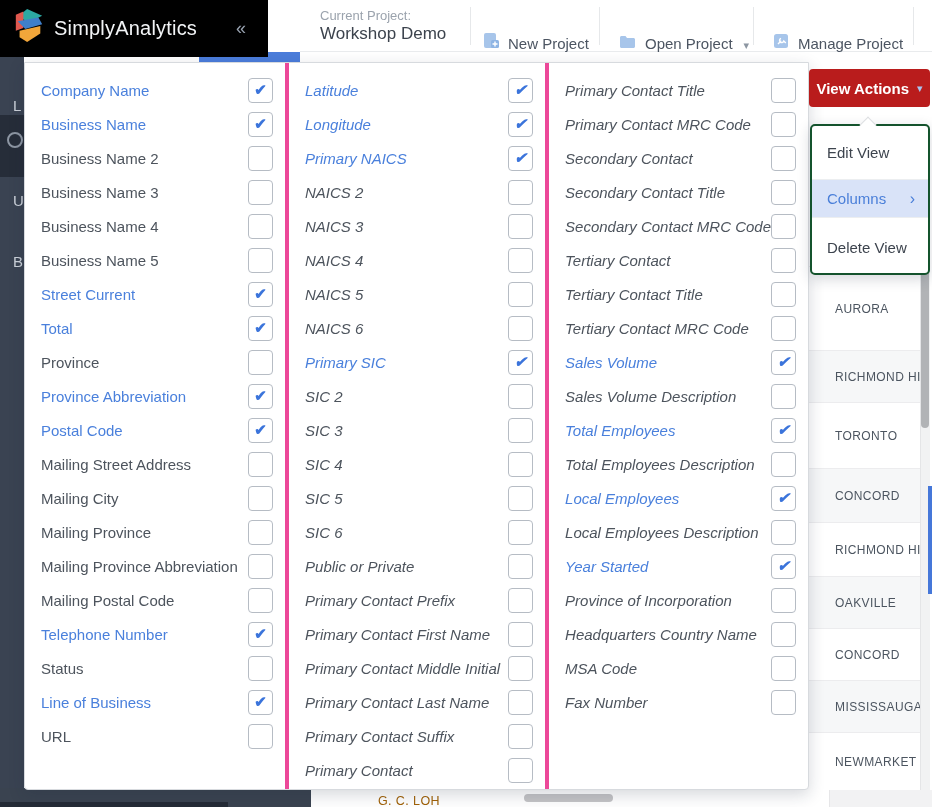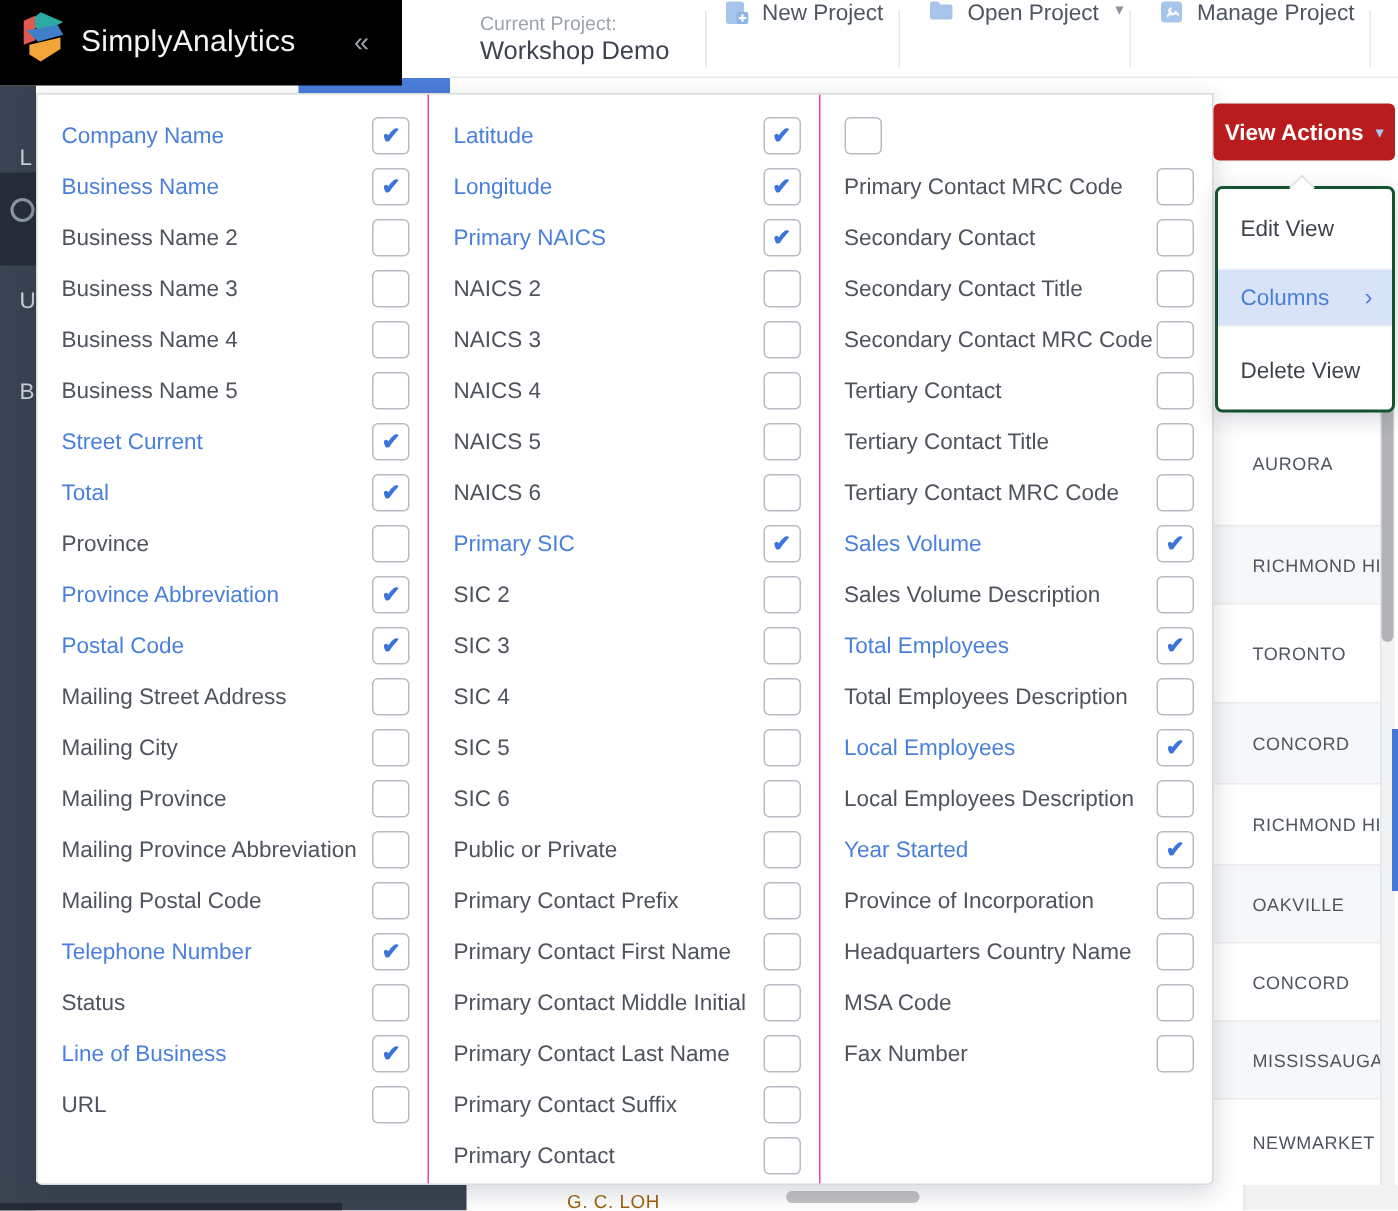--- a/index.html
+++ b/index.html
@@ -20,28 +20,28 @@
   .side-circle { position:absolute; left:7px; top:17px; width:16px; height:16px; border:2px solid #8d96a3; border-radius:50%; }
 
   
   .blue-sliver { left:199px; top:52px; width:101px; height:11px; background:#4b7ddb; z-index:2; }
 
   
   .top-bar { left:300px; top:0; width:632px; height:52px; background:#ffffff; border-bottom:1px solid #e9ebed; z-index:3;padding-left:40px; }
   .tb-divider { position:absolute; top:7px; width:1px; height:38px; background:#e6e8ea; }
   .proj-label { position:absolute; left:20px; top:8px; font-size:13px; color:#9ba3ad; }
   .proj-name { position:absolute; left:20px; top:24px; font-size:17px; color:#3c434d; }
-  .tb-btn { position:absolute; top:0; height:52px; display:flex; align-items:flex-start; gap:9px; cursor:pointer; color:#4c5562; font-size:15px; }
+  .tb-btn { position:absolute; top:0; height:52px; display:flex; align-items:flex-end; gap:9px; cursor:pointer; color:#4c5562; font-size:15px; }
   .tb-caret { color:#8d96a2; font-size:11px; margin-left:2px; }
 
   
   .panel { left:24px; top:62px; width:785px; height:728px; background:#ffffff; border:1px solid #d7dade;
            border-radius:0 0 4px 4px; box-shadow:0 5px 16px rgba(30,40,60,.18); z-index:5; display:flex; }
   .panel-col { width:261px; padding-top:10px; position:relative; }
-  .panel-col + .panel-col { border-left:1px solid #ec4899; }
+  .panel-col + .panel-col { border-left:4px solid #ec4899;font-style:italic; }
   .panel-col:last-child { width:263px; }
   .field-row { height:34px; display:flex; align-items:center; padding:0 12px 0 16px; cursor:pointer; }
   .field-label { flex:1; font-size:15px; color:#4d545d; white-space:nowrap; overflow:hidden; }
   .field-label.on { color:#4a80dc; }
   .checkbox { width:25px; height:25px; border:1px solid #b6bcc4; border-radius:4px; background:#fff;
               display:flex; align-items:center; justify-content:center; font-size:15px; font-weight:bold;
               color:#3b74db; flex:0 0 auto; }
 
   
   .view-actions { left:809px; top:69px; width:121px; height:38px; background:#b91c1c; border-radius:4px;
@@ -328,20 +328,21 @@
         <span class="field-label">Primary Contact Suffix</span>
         <span class="checkbox"></span>
       </div>
       <div class="field-row">
         <span class="field-label">Primary Contact</span>
         <span class="checkbox"></span>
       </div>
     </div>
   <div class="panel-col">
       <div class="field-row">
+        <span class="field-label">Primary Contact Title</span>
         <span class="checkbox"></span>
       </div>
       <div class="field-row">
         <span class="field-label">Primary Contact MRC Code</span>
         <span class="checkbox"></span>
       </div>
       <div class="field-row">
         <span class="field-label">Secondary Contact</span>
         <span class="checkbox"></span>
       </div>

